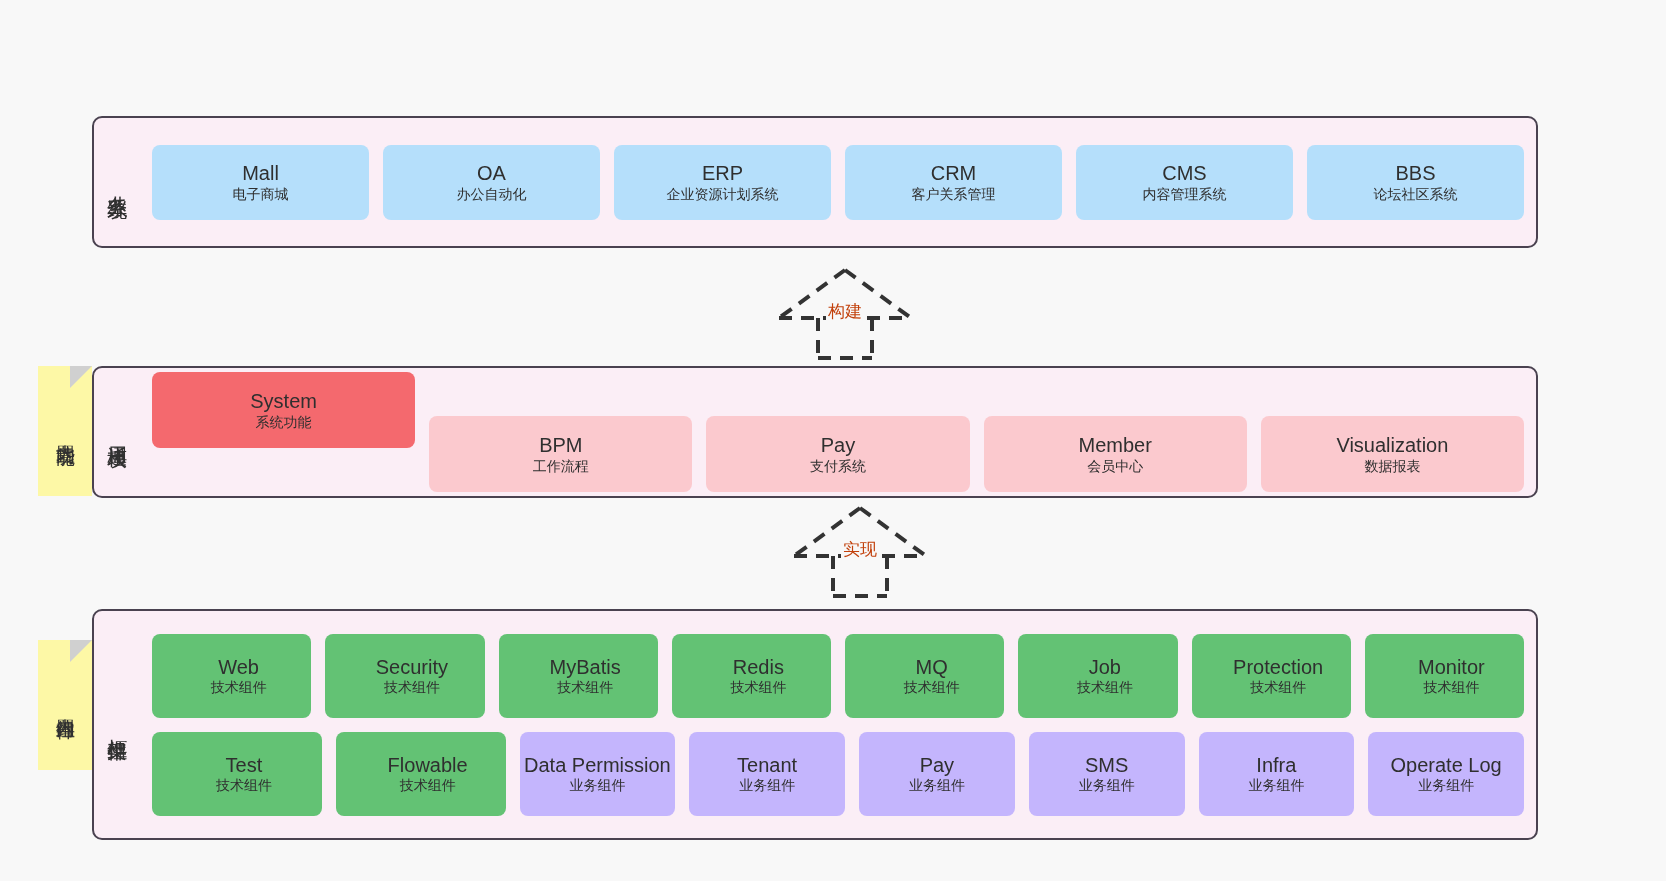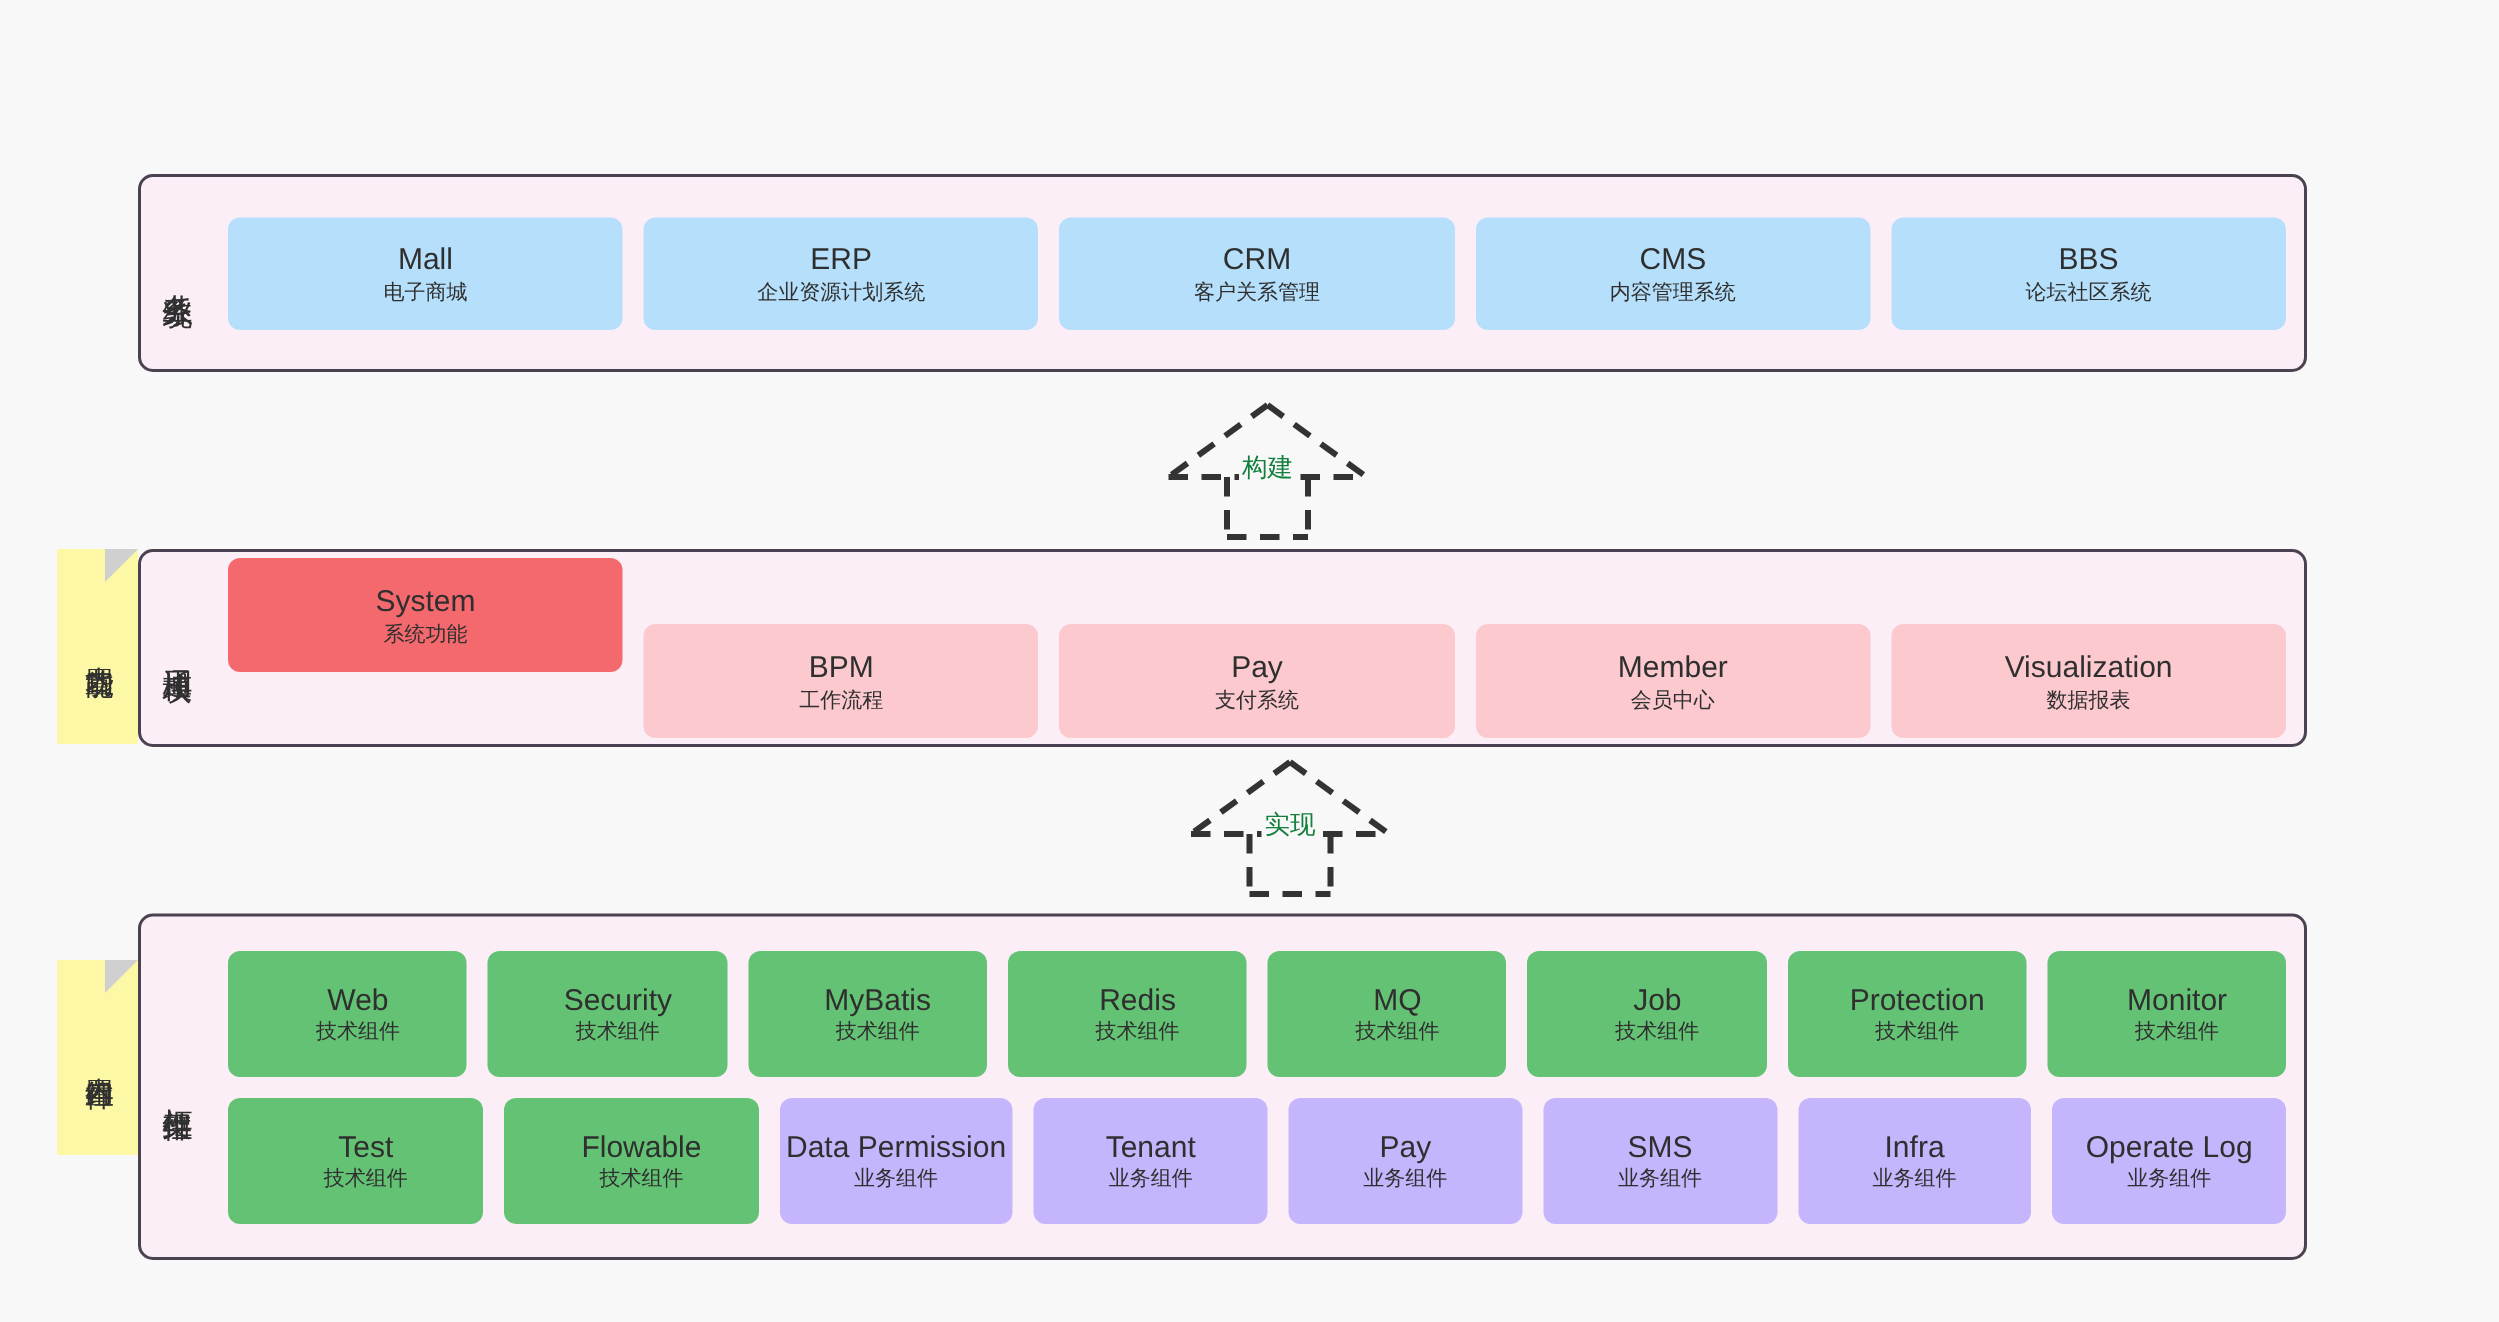--- a/index.html
+++ b/index.html
@@ -137,40 +137,44 @@
     width: 160px;
     height: 100px;
   }
   .connector svg { display: block; width: 160px; height: 100px; }
   .connector .conn-label {
     position: absolute;
     left: 50%;
     top: 38px;
     transform: translateX(-50%);
     font-size: 17px;
-    color: #15803d;
+    color: #c2410c;
     background: #f8f8f8;
     padding: 0 2px;
     white-space: nowrap;
   }
   #connector-build     { left: 765px; top: 262px; }
   #connector-implement { left: 780px; top: 500px; }
 </style>
 </head>
 <body>
 
 <div id="canvas">
 
   <div class="layer-panel" id="panel-business">
     <div class="layer-label">业务系统</div>
     <div class="layer-body">
       <div class="node-row">
         <div class="node n-blue">
           <span class="node-title">Mall</span>
           <span class="node-sub">电子商城</span>
+        </div>
+        <div class="node n-blue">
+          <span class="node-title">OA</span>
+          <span class="node-sub">办公自动化</span>
         </div>
         <div class="node n-blue">
           <span class="node-title">ERP</span>
           <span class="node-sub">企业资源计划系统</span>
         </div>
         <div class="node n-blue">
           <span class="node-title">CRM</span>
           <span class="node-sub">客户关系管理</span>
         </div>
         <div class="node n-blue">

